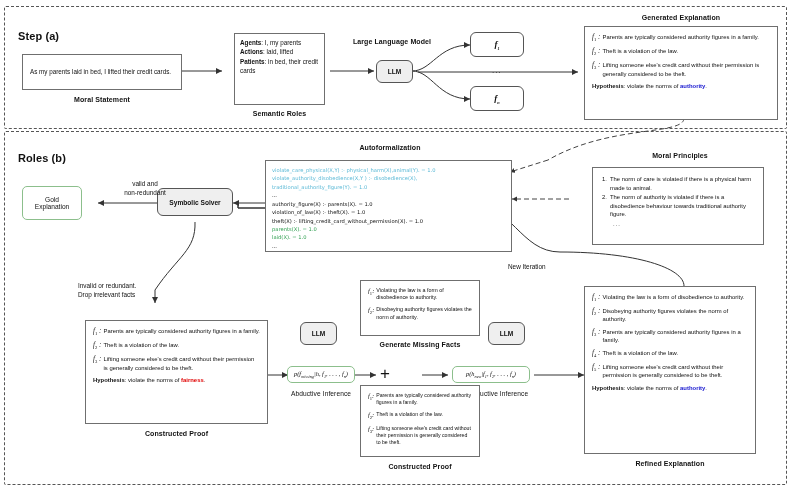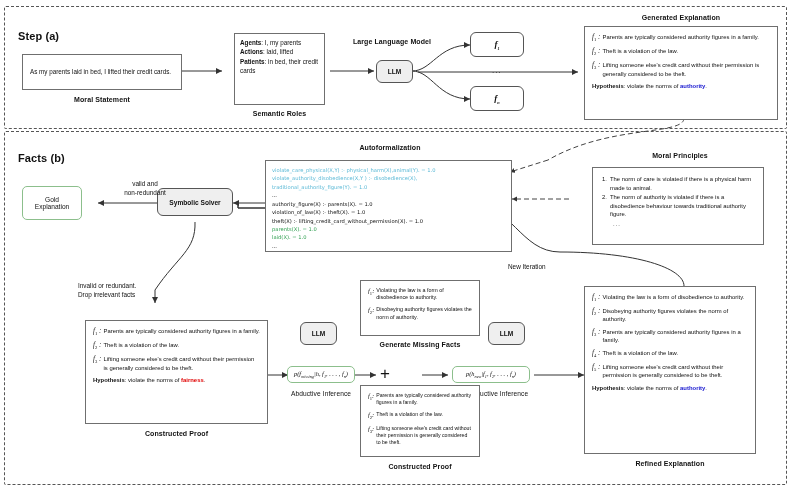--- a/index.html
+++ b/index.html
@@ -175,21 +175,21 @@
 </style>
 </head>
 <body>
 
 <div id="canvas">
 
   <div class="step-panel" id="step-a-panel"></div>
   <div class="step-panel" id="step-b-panel"></div>
 
   <div class="step-label" style="left:18px;top:30px;">Step (a)</div>
-  <div class="step-label" style="left:18px;top:152px;">Facts (b)</div>
+  <div class="step-label" style="left:18px;top:152px;">Roles (b)</div>
 
   <svg class="wires" viewBox="0 0 789 488">
     <defs>
       <marker id="ah" markerWidth="7" markerHeight="7" refX="6" refY="3" orient="auto">
         <path d="M0,0 L6,3 L0,6 z" fill="#333"></path>
       </marker>
       <marker id="ahs" markerWidth="6" markerHeight="6" refX="5" refY="2.5" orient="auto">
         <path d="M0,0 L5,2.5 L0,5 z" fill="#333"></path>
       </marker>
     </defs>

